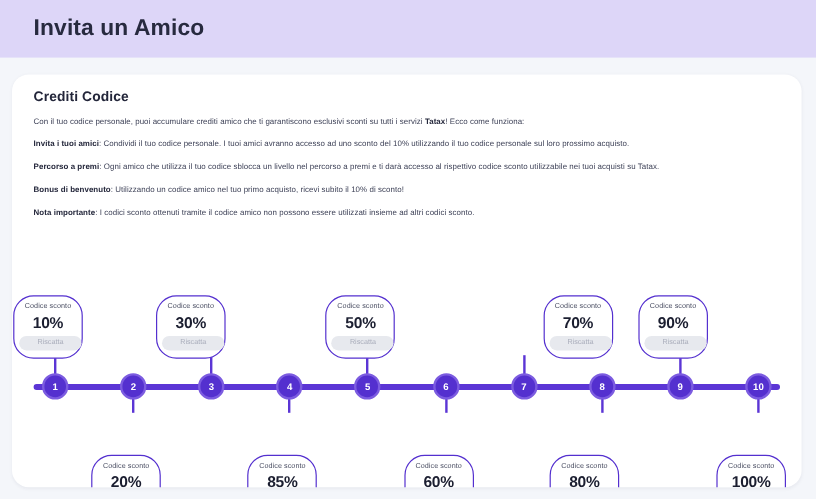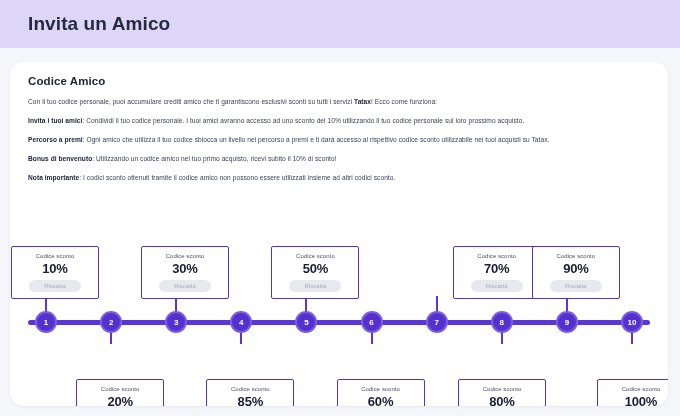--- a/index.html
+++ b/index.html
@@ -142,25 +142,25 @@
     position: absolute;
     width: 2px;
     background: #5b35d5;
     margin-left: -1px;
   }
   .stem.up   { top: 48px; height: 20px; }
   .stem.down { top: 78px; height: 18px; }
 
   .milestone {
     position: absolute;
-    width: 88px;
+    width: 58px;
     margin-left: -35px;
     background: #fff;
     border: 1.6px solid #5430cf;
-    border-radius: 2px;
+    border-radius: 17px;
     padding: 6px 4px 6px 4px;
     text-align: center;
   }
   .milestone.above { top: -2px; }
   .milestone.below { top: 94px; margin-top: 37px; }
 
   .ms-label {
     font-size: 6px;
     color: #4b4f63;
     letter-spacing: .05px;
@@ -190,21 +190,21 @@
 <body>
 
 <div class="page-header">
   <h1>Invita un Amico</h1>
 </div>
 
 <div class="card">
 
 
   <div class="credits">
-    <div class="section-title">Codice Amico</div>
+    <div class="section-title">Crediti Codice</div>
     <p>
       <span>Con il tuo codice personale, puoi accumulare crediti amico che ti garantiscono esclusivi sconti su tutti i servizi </span><b>Tatax</b><span>! Ecco come funziona:</span>
     </p>
     <p>
       <b>Invita i tuoi amici</b><span>: Condividi il tuo codice personale. I tuoi amici avranno accesso ad uno sconto del 10% utilizzando il tuo codice personale sul loro prossimo acquisto.</span>
     </p>
     <p>
       <b>Percorso a premi</b><span>: Ogni amico che utilizza il tuo codice sblocca un livello nel percorso a premi e ti darà accesso al rispettivo codice sconto utilizzabile nei tuoi acquisti su Tatax.</span>
     </p>
     <p>
@@ -227,21 +227,21 @@
         </div>
         <div class="stem down" style="left: 101.111px;"></div>
         <div class="node" style="left: 101.111px;">2</div>
         <div class="milestone below" style="left: 101.111px;">
           <div class="ms-label">Codice sconto</div>
           <div class="ms-pct">20%</div>
           <button class="ms-btn">Riscatta</button>
         </div>
         <div class="stem up" style="left: 166.222px;"></div>
         <div class="node" style="left: 166.222px;">3</div>
-        <div class="milestone above" style="left: 166px;">
+        <div class="milestone above" style="left: 155px;">
           <div class="ms-label">Codice sconto</div>
           <div class="ms-pct">30%</div>
           <button class="ms-btn">Riscatta</button>
         </div>
         <div class="stem down" style="left: 231.333px;"></div>
         <div class="node" style="left: 231.333px;">4</div>
         <div class="milestone below" style="left: 231.333px;">
           <div class="ms-label">Codice sconto</div>
           <div class="ms-pct">85%</div>
           <button class="ms-btn">Riscatta</button>

